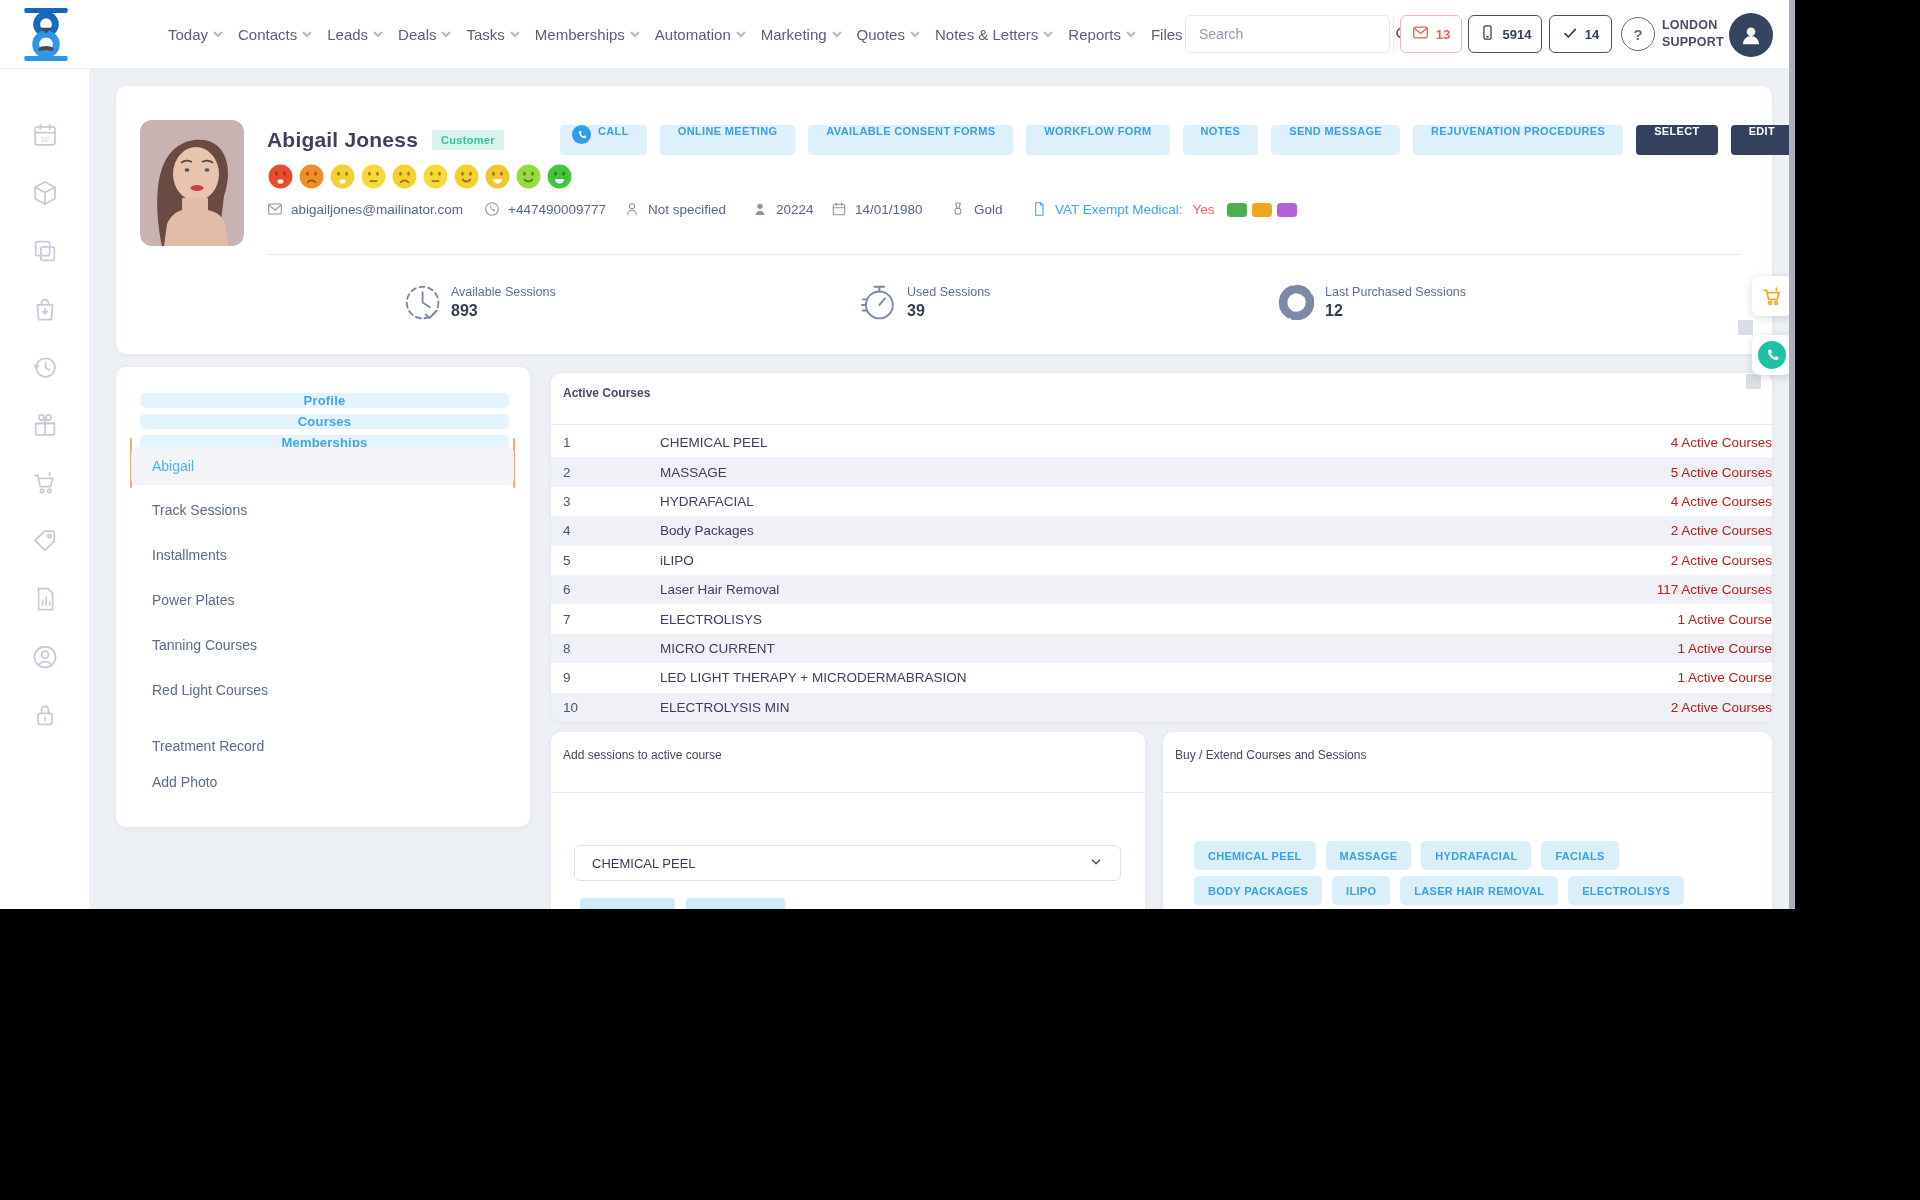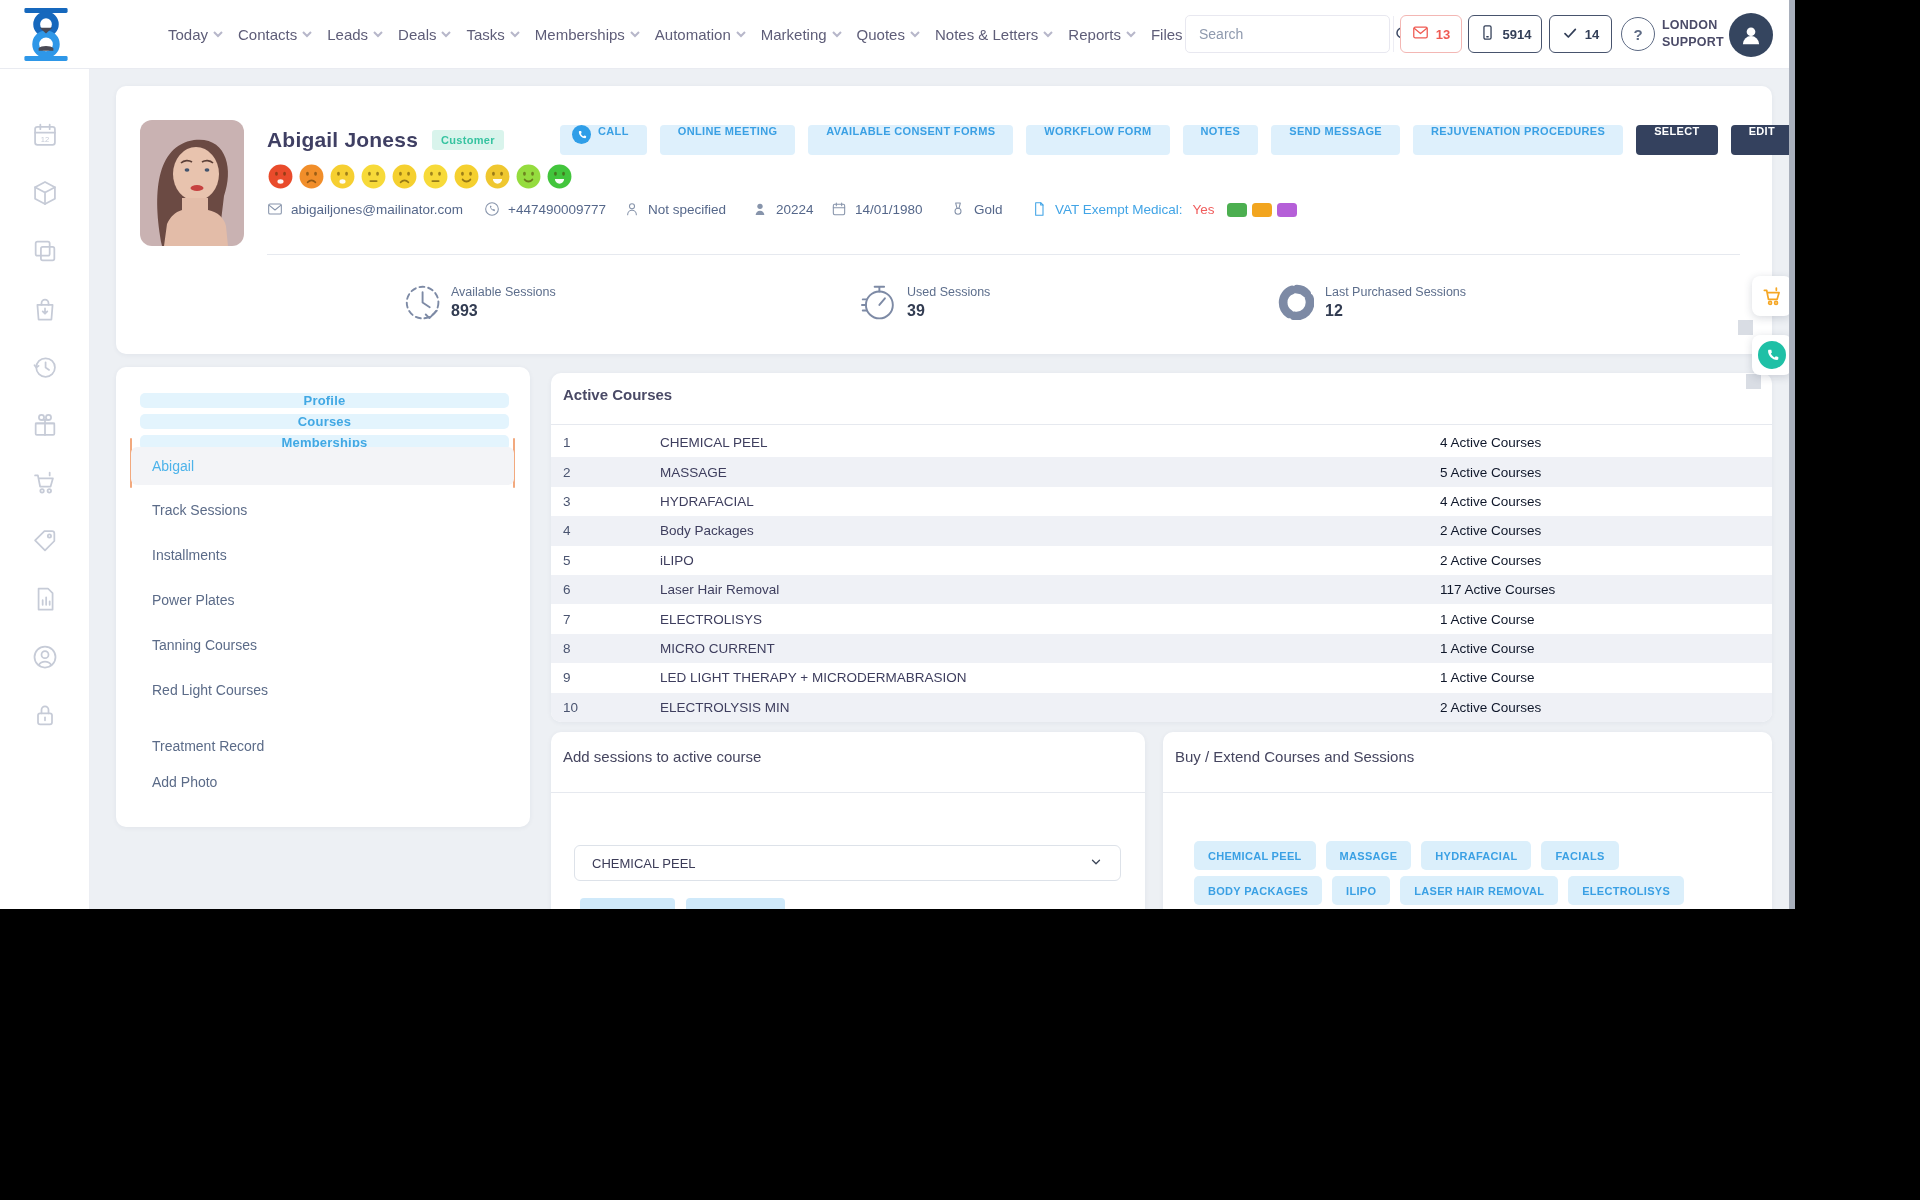--- a/index.html
+++ b/index.html
@@ -34,21 +34,21 @@
                 background:#35455f; display:flex; align-items:center; justify-content:center; cursor:pointer; }
 
   
   .sidebar { position:absolute; left:0; top:69px; width:90px; height:840px; background:#fff;
              border-right:1px solid #eceef3; display:flex; flex-direction:column; align-items:center;
              padding-top:52px; gap:30px; z-index:5; }
   .side-ic { width:28px; height:28px; color:#c6cbd7; cursor:pointer; }
 
   
   .card { position:absolute; background:#fff; border-radius:10px; box-shadow:0 1px 5px rgba(40,50,80,.06); }
-  .card-title { font-size:15px; font-weight:600; color:#4a4a66; }
+  .card-title { font-size:12px; font-weight:600; color:#4a4a66; }
   .divider { position:absolute; left:0; right:0; height:1px; background:#e6e9ef; }
 
   
   .profile-card { left:116px; top:86px; width:1656px; height:268px; }
   .photo { position:absolute; left:24px; top:34px; width:104px; height:126px; border-radius:12px; overflow:hidden; }
   .pname { position:absolute; left:151px; top:40px; height:28px; display:flex; align-items:center; }
   .pname h1 { font-size:21px; font-weight:700; color:#3f3f63; letter-spacing:.2px; }
   .type-badge { margin-left:14px; background:#d9f4ec; color:#36c3a0; font-size:11px; font-weight:700;
                 padding:4px 9px; border-radius:3px; letter-spacing:.3px; }
   .emoji-row { position:absolute; left:151px; top:77px; display:flex; gap:4px; }
@@ -89,21 +89,21 @@
   
   .courses-card { left:551px; top:373px; width:1221px; height:349px; overflow:hidden; }
   .courses-card .card-title { position:absolute; left:12px; top:13px; }
   .cdivider { top:51px; }
   .crows { position:absolute; left:0; top:55px; width:100%; }
   .crow { display:grid; grid-template-columns:97px 780px 1fr; align-items:center; height:29.4px;
           padding-left:12px; font-size:13.5px; cursor:pointer; }
   .crow:nth-child(even) { background:#eff1f6; }
   .crow .n { color:#4a5470; }
   .crow .nm { color:#3e3e5e; }
-  .crow .ct { color:#0f172a; }
+  .crow .ct { color:#b91c1c;text-align:right; }
 
   
   .add-card { left:551px; top:732px; width:594px; height:250px; }
   .add-card .card-title { position:absolute; left:12px; top:16px; font-weight:500; color:#45455f; }
   .adivider { top:60px; }
   .select { position:absolute; left:23px; top:113px; width:547px; height:36px; border:1px solid #dde2e9;
             border-radius:6px; display:flex; align-items:center; padding:0 17px; font-size:13px; color:#3c3c58;
             cursor:pointer; background:#fff; }
   .select .chev { margin-left:auto; color:#3c4658; }
   .stub-btn { position:absolute; top:166px; height:30px; background:#cfe9fa; border-radius:4px; cursor:pointer; }

